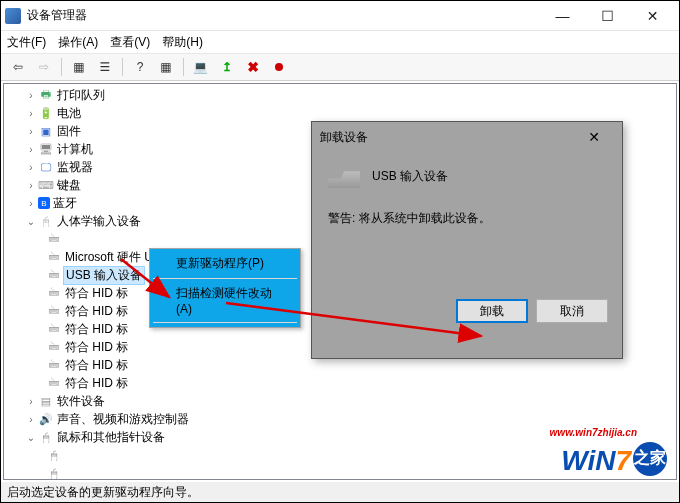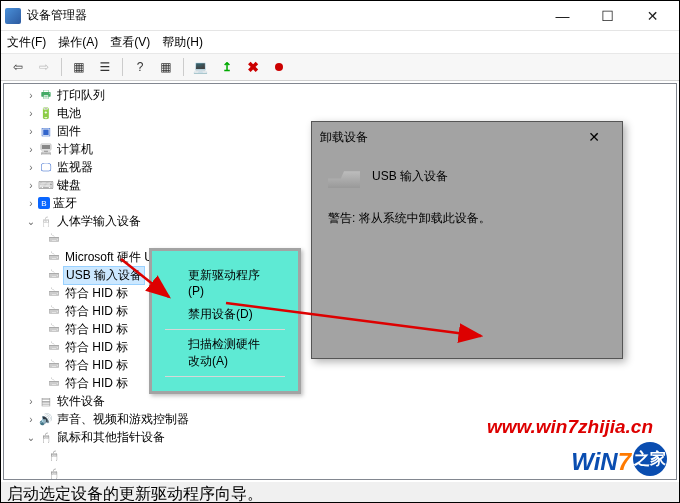--- a/index.html
+++ b/index.html
@@ -31,40 +31,40 @@
     .ic-pc { color:#888; }
     .ic-kb { color:#999; }
     .ic-bt { background:#0a66ff; color:#fff; font-size:8px; border-radius:2px; width:12px; height:12px; }
     .ic-hid { color:#888; }
     .ic-usb { color:#999; }
     .ic-soft { color:#999; }
     .ic-snd { color:#888; }
     .ic-mouse { color:#555; }
     .selected { background: #cce8ff; border: 1px solid #99d1ff; padding: 0 2px; margin: -1px 0 -1px -2px; }
     
-    .context-menu { position: absolute; left: 148px; top: 247px; width: 152px; background: #5eead4; border: 3px solid #a3a3a3; box-shadow: 2px 2px 4px rgba(0,0,0,.25); padding: 12px; z-index: 10; }
+    .context-menu { position: absolute; left: 148px; top: 247px; width: 152px; background: #0ea5e9; border: 1px solid #a3a3a3; box-shadow: 2px 2px 4px rgba(0,0,0,.25); padding: 2px; z-index: 10; }
     .cm-item { padding: 4px 16px 4px 24px; font-size: 12px; }
     .cm-sep { height: 1px; background: #d7d7d7; margin: 2px 1px; }
     
     .dialog { position: absolute; left: 310px; top: 120px; width: 312px; height: 238px; background: #a3a3a3; border: 1px solid #555; box-shadow: 3px 3px 8px rgba(0,0,0,.3); z-index: 20; }
     .dlg-title { height: 30px; display: flex; align-items: center; padding: 0 8px; font-size: 12px; }
     .dlg-close { margin-left: auto; width: 40px; text-align: center; font-size: 14px; }
     .dlg-body { padding: 12px 16px; }
     .dlg-device { display: flex; align-items: center; gap: 12px; margin-bottom: 22px; }
     .dlg-dev-icon { width: 32px; height: 24px; background: linear-gradient(#ccc,#999); clip-path: polygon(0 60%, 40% 60%, 50% 30%, 100% 30%, 100% 100%, 0 100%); }
     .dlg-warn { font-size: 12px; margin-bottom: 60px; }
     .dlg-buttons { display: flex; justify-content: flex-end; gap: 8px; padding: 0 14px 10px; }
     .dlg-btn { min-width: 72px; height: 24px; border: 1px solid #adadad; background: #e1e1e1; font-size: 12px; display: flex; align-items: center; justify-content: center; }
     .dlg-btn.primary { border: 2px solid #0078d7; }
     
-    .statusbar { position: absolute; left: 0; right: 0; bottom: 0; height: 20px; padding: 2px 6px; font-size: 16px; background: #f0f0f0; }
-    
-    .watermark-url { position: absolute; right: 26px; bottom: 64px; color: #d00; font-weight: bold; font-style: italic; font-size: 19px; z-index: 30; }
+    .statusbar { position: absolute; left: 0; right: 0; bottom: 0; height: 20px; padding: 2px 6px; font-size: 12px; background: #f0f0f0; }
+    
+    .watermark-url { position: absolute; right: 42px; bottom: 64px; color: #d00; font-weight: bold; font-style: italic; font-size: 10px; z-index: 30; }
     .watermark-logo { position: absolute; right: 12px; bottom: 26px; z-index: 30; font-family: Arial, sans-serif; }
-    .wm-win7 { font-size: 24px; font-weight: bold; font-style: italic; color: #0a4db0; }
+    .wm-win7 { font-size: 28px; font-weight: bold; font-style: italic; color: #0a4db0; }
     .wm-win7 .n7 { color: #ff7a00; }
     .wm-zj { background:#0a4db0; color:#fff; border-radius:50%; width:34px; height:34px; display:inline-flex; align-items:center; justify-content:center; font-size:16px; font-weight:bold; margin-left:2px; vertical-align: 6px; }
 
     .arrow-svg { position: absolute; left: 0; top: 0; z-index: 25; pointer-events: none; }
   </style>
 </head>
 <body>
 
 <div class="titlebar">
   <div class="titlebar-icon"></div>
@@ -196,37 +196,40 @@
       <span class="node-icon ic-mouse">🖱</span>
     </div>
   <div class="tree-node" style="padding-left:42px">
       <span class="node-icon ic-mouse">🖱</span>
     </div>
 
 </div>
 
 <div class="context-menu">
   <div class="cm-item">更新驱动程序(P)</div>
-  <div class="cm-item">禁用设备(D)</div>
   <div class="cm-sep"></div>
   <div class="cm-item">扫描检测硬件改动(A)</div>
   <div class="cm-sep"></div>
 </div>
 
 <div class="dialog">
   <div class="dlg-title">
     <span>卸载设备</span>
     <span class="dlg-close">✕</span>
   </div>
   <div class="dlg-body">
     <div class="dlg-device">
       <div class="dlg-dev-icon"></div>
       <span>USB 输入设备</span>
     </div>
     <div class="dlg-warn">警告: 将从系统中卸载此设备。</div>
+  </div>
+  <div class="dlg-buttons">
+    <div class="dlg-btn primary">卸载</div>
+    <div class="dlg-btn">取消</div>
   </div>
 </div>
 
 <svg class="arrow-svg" width="680" height="503">
   <defs>
     <marker id="ah" markerWidth="10" markerHeight="8" refX="9" refY="4" orient="auto">
       <polygon points="0 0, 10 4, 0 8" fill="#d00"></polygon>
     </marker>
   </defs>
   <line x1="120" y1="258" x2="168" y2="296" stroke="#d00" stroke-width="2.5" marker-end="url(#ah)"></line>

